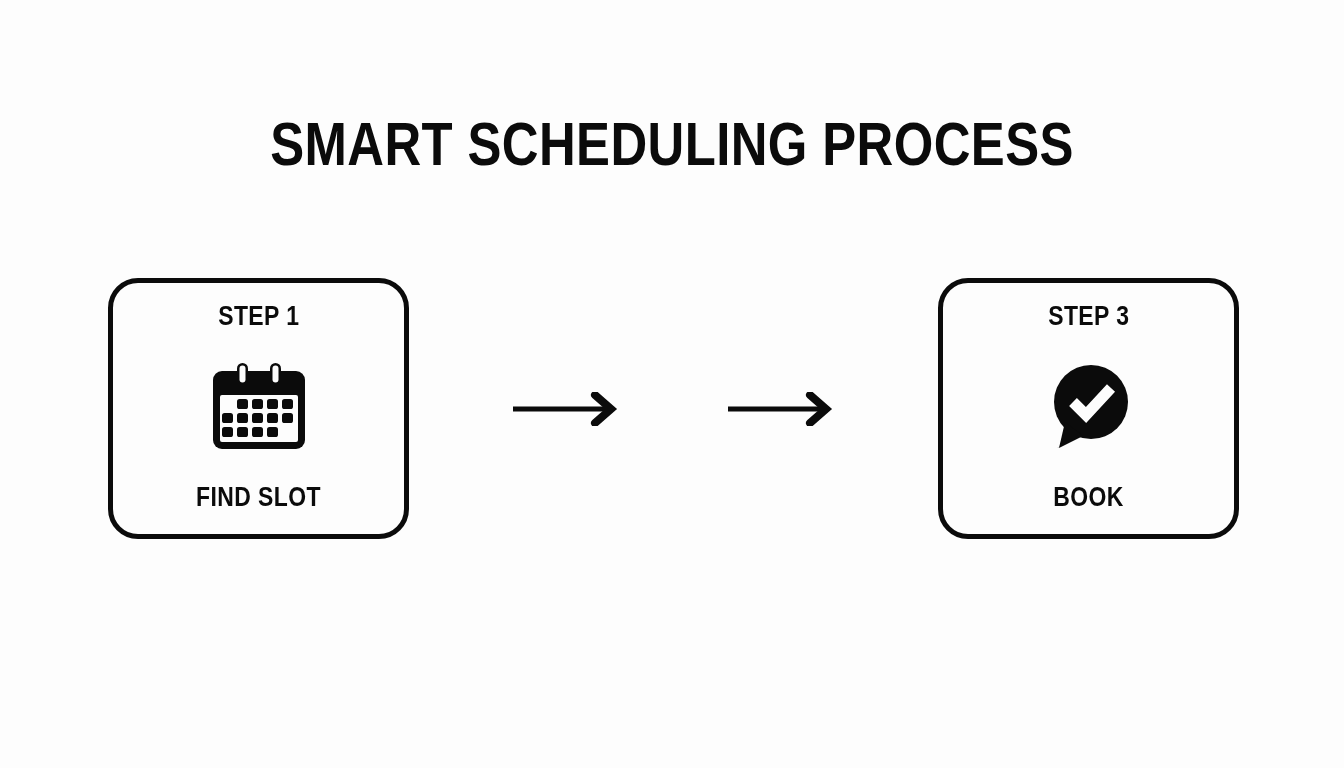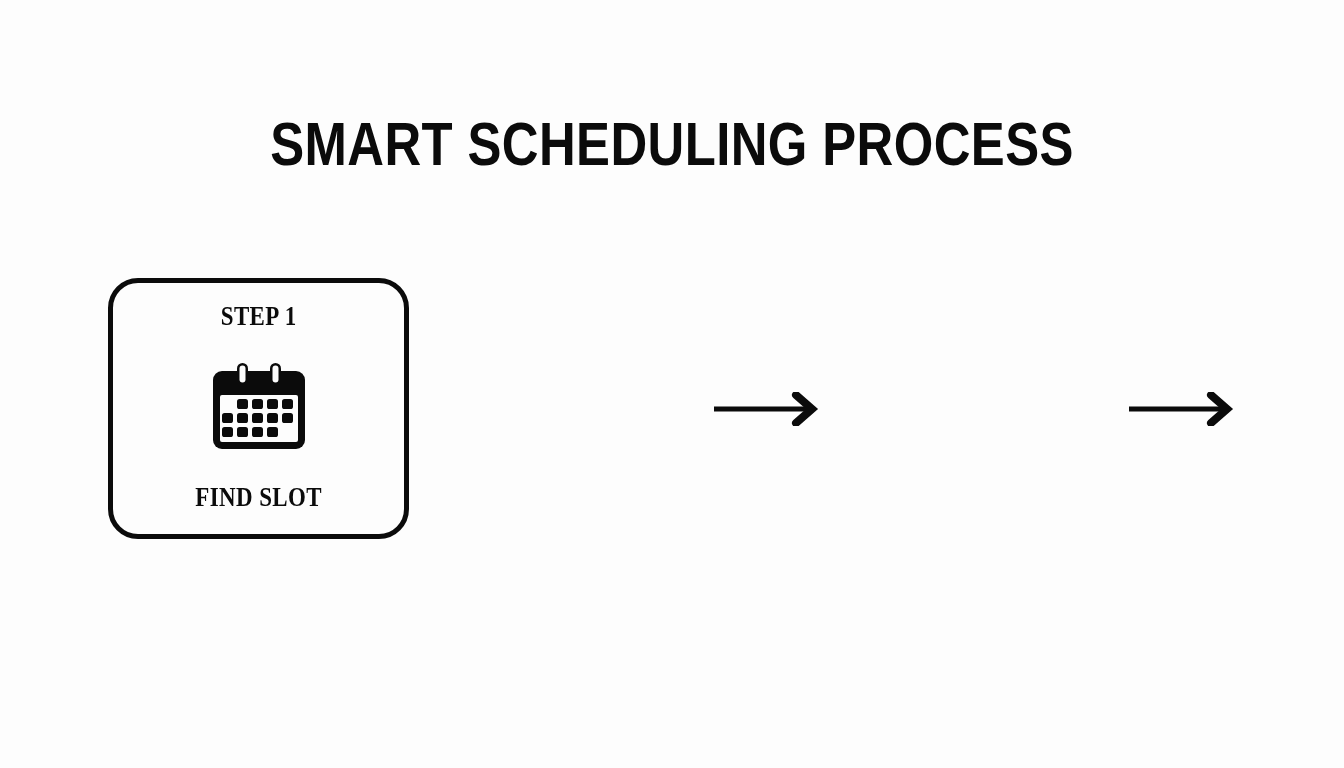--- a/index.html
+++ b/index.html
@@ -58,21 +58,20 @@
     height: 261px;
     border: 5px solid #0b0b0b;
     border-radius: 30px;
     background: #fdfdfd;
     display: flex;
     flex-direction: column;
     align-items: center;
     justify-content: space-between;
     padding: 18px 10px 22px 10px;
     flex: 0 0 auto;
-    font-family: Liberation Serif, serif;
   }
 
   .card-step {
     font-size: 27px;
     line-height: 30px;
     font-weight: 700;
     letter-spacing: 0.5px;
     transform: scaleX(0.85);
     transform-origin: 50% 50%;
     white-space: nowrap;
@@ -164,15 +163,32 @@
     </div>
 
 
     <div class="arrow">
       <svg width="106" height="34" viewBox="0 0 106 34" aria-hidden="true">
         <line x1="0" y1="17" x2="92" y2="17" stroke="#0b0b0b" stroke-width="5" stroke-linecap="butt"></line>
         <polyline points="82,3 98,17 82,31" fill="none" stroke="#0b0b0b" stroke-width="8" stroke-linecap="round" stroke-linejoin="miter"></polyline>
       </svg>
     </div>
 
+    <div class="card">
+      <div class="card-step">STEP 3</div>
+
+      <div class="card-icon">
+        <svg width="94" height="94" viewBox="0 0 94 94" aria-hidden="true">
+
+          <circle cx="50" cy="42" r="37" fill="#0b0b0b"></circle>
+
+          <path d="M 34 70 C 30 78 24 84 16 88 C 26 84 33 79 40 73 Z" fill="#0b0b0b"></path>
+          <path d="M 24 62 L 42 76 L 18 88 Z" fill="#0b0b0b"></path>
+
+          <polyline points="32,42 45,55 70,28" fill="none" stroke="#fdfdfd" stroke-width="11" stroke-linecap="butt" stroke-linejoin="miter"></polyline>
+        </svg>
+      </div>
+
+      <div class="card-label">BOOK</div>
+    </div>
 
   </div>
 </div>
 
 </body></html>

